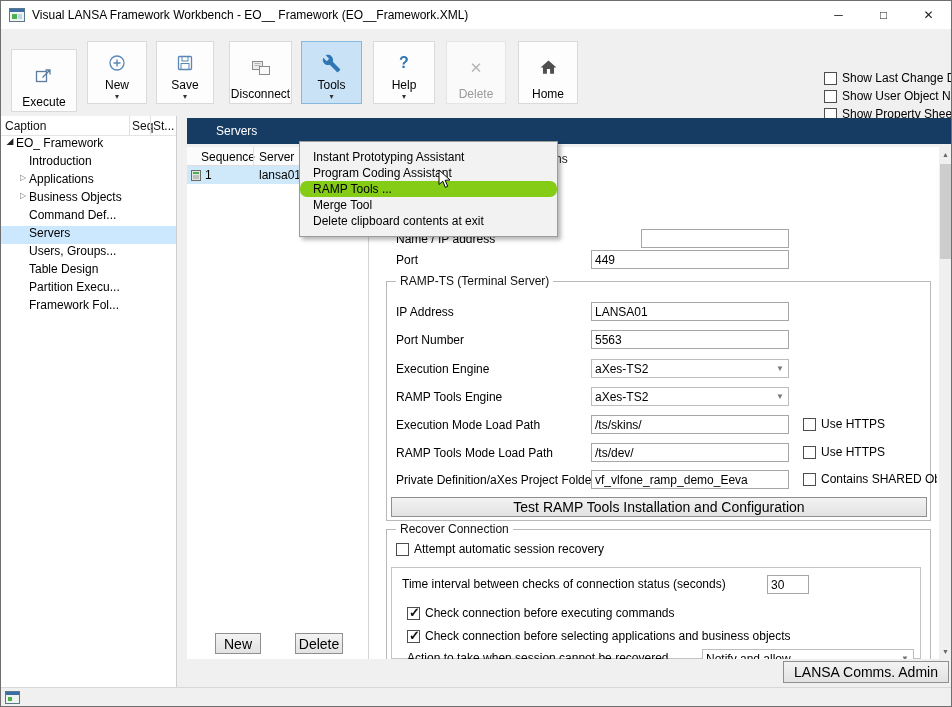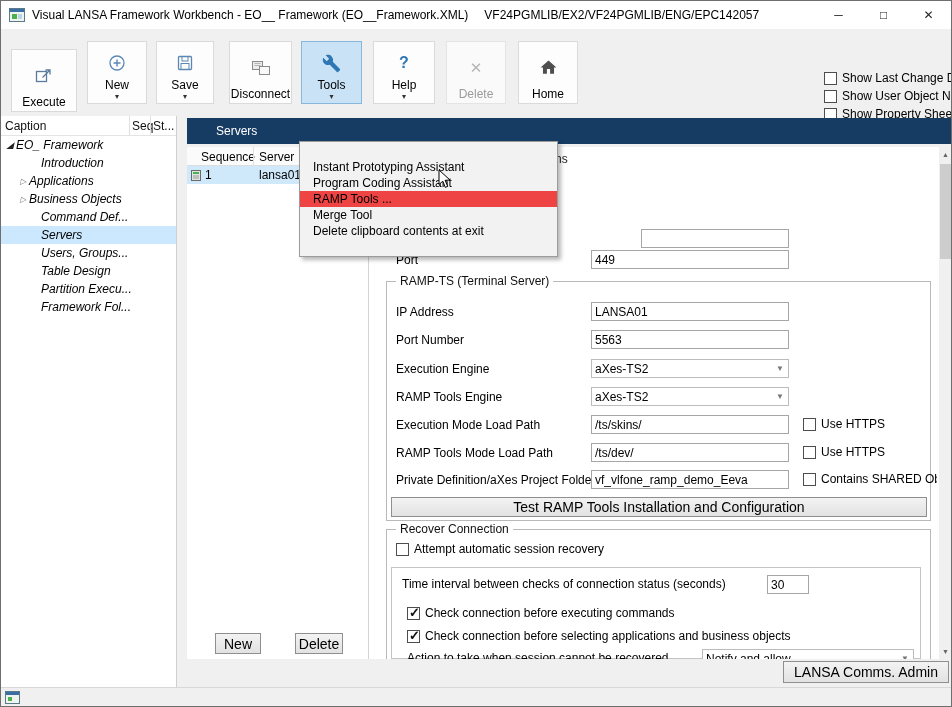--- a/index.html
+++ b/index.html
@@ -31,28 +31,28 @@
   .gen-cb { position:absolute; left:588px; top:90px; }
   .show-opts { position:absolute; left:823px; top:40px; width:129px; overflow:hidden; }
   .show-opts .cbrow { height:18px; }
 
   
   .treepanel { position:absolute; left:0; top:115px; width:176px; height:571px; background:#fff; border-right:1px solid #cfcfcf; }
   .treehdr { position:relative; height:20px; border-bottom:1px solid #e4e4e4; }
   .treehdr span { position:absolute; top:3px; font-size:12px; color:#111; }
   .treehdr .d1 { position:absolute; left:128px; top:0; width:1px; height:20px; background:#e0e0e0; }
   .treehdr .d2 { position:absolute; left:149px; top:0; width:1px; height:20px; background:#e0e0e0; }
-  .trow { height:18px; display:flex; align-items:center; position:relative; white-space:nowrap;font-style:italic; }
+  .trow { height:18px; display:flex; position:relative; white-space:nowrap; }
   .trow.selected { background:#cce8ff; }
   .trow .arrow { width:12px; font-size:9px; text-align:center; flex:none; }
   .trow .arrow.exp::before { content:"◢"; color:#222; }
   .trow .arrow.col::before { content:"▷"; color:#777; font-size:8px; }
   .trow.lvl0 { padding-left:3px; }
   .trow.lvl1 { padding-left:16px; }
-  .trow.lvl1.noarrow { padding-left:40px; }
+  .trow.lvl1.noarrow { padding-left:28px; }
 
   
   .bluehdr { position:absolute; left:186px; top:117px; width:766px; height:26px; background:#173c64; color:#fff; display:flex; align-items:center; }
   .bluehdr span { margin-left:29px; font-size:12px; }
 
   .listpanel { position:absolute; left:186px; top:146px; width:182px; height:512px; background:#fff; border-right:1px solid #d4d4d4; }
   .listhdr { position:relative; height:19px; background:#fbfbfb; border-bottom:1px solid #ddd; }
   .listhdr span { position:absolute; top:3px; font-size:12px; }
   .listhdr .d1 { position:absolute; left:66px; top:0; width:1px; height:19px; background:#e0e0e0; }
   .listhdr .d2 { position:absolute; left:136px; top:0; width:1px; height:19px; background:#e0e0e0; }
@@ -81,42 +81,41 @@
   
   .vscroll { position:absolute; left:938px; top:146px; width:13px; height:512px; background:#f0f0f0; }
   .vscroll .sarrow { position:absolute; left:0; width:13px; height:15px; color:#666; font-size:7px; display:flex; align-items:center; justify-content:center; }
   .vscroll .thumb { position:absolute; left:1px; top:17px; width:11px; height:95px; background:#cdcdcd; }
 
   
   .bottomstrip { position:absolute; left:186px; top:658px; width:766px; height:28px; background:#f0f0f0; }
   .statusbar { position:absolute; left:0; top:686px; width:100%; height:20px; background:#f0f0f0; border-top:1px solid #d8d8d8; display:flex; align-items:center; }
 
   
-  .menu { position:absolute; left:298px; top:140px; width:259px; background:#f2f2f2; border:1px solid #9b9b9b; box-shadow:3px 3px 4px rgba(0,0,0,0.28); z-index:50; padding:17px 0; }
+  .menu { position:absolute; left:298px; top:140px; width:259px; background:#f2f2f2; border:1px solid #9b9b9b; box-shadow:3px 3px 4px rgba(0,0,0,0.28); z-index:50; padding:7px 0; }
   .mitem { height:16px; line-height:16px; padding-left:13px; white-space:nowrap; font-size:12px; }
-  .mitem.hl { background:#ef4444; }
+  .mitem.hl { background:#84cc16;border-radius:7px; }
 
   .cursor { position:absolute; left:437px; top:168px; z-index:100; }
 </style>
 </head>
 <body>
 
 <div class="window">
 
   <div class="titlebar">
     <span class="appicon">
       <svg width="16" height="14">
           <rect x="0.5" y="0.5" width="15" height="13" fill="#eef4ee" stroke="#5a7a8a"></rect>
           <rect x="1" y="1" width="14" height="3" fill="#3a6ea5"></rect>
           <rect x="3" y="6" width="5" height="5" fill="#4caf50"></rect>
           <rect x="9" y="6" width="4" height="5" fill="#bcd4e6"></rect>
         </svg>
     </span>
     <span class="title">Visual LANSA Framework Workbench - EO__ Framework (EO__Framework.XML)</span>
-    <span class="session">VF24PGMLIB/EX2/VF24PGMLIB/ENG/EPC142057</span>
     <div class="winctl">
       <div>─</div>
       <div>□</div>
       <div>✕</div>
     </div>
   </div>
 
   <div class="toolbar">
 
     <div class="tbtn" style="left:10px;width:66px;margin-top:8px;">

